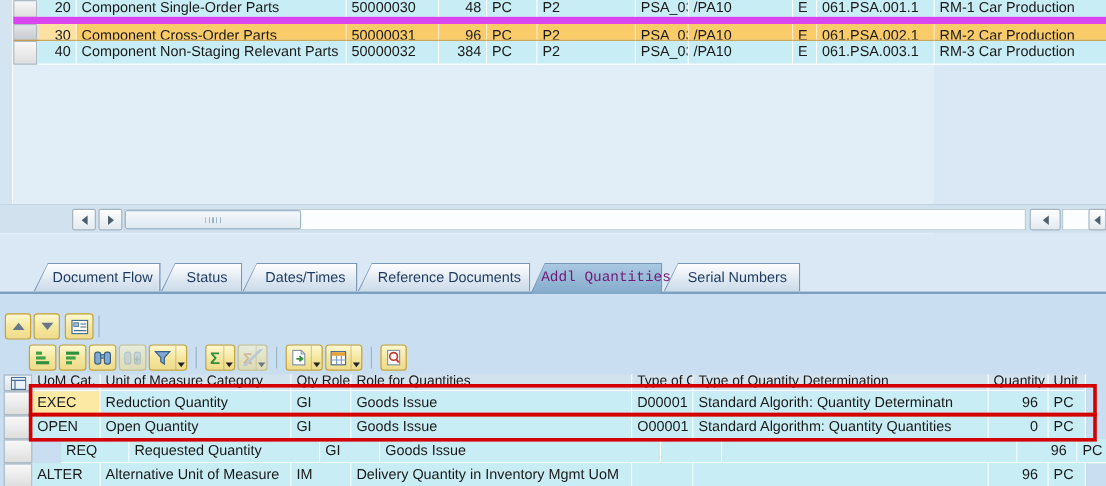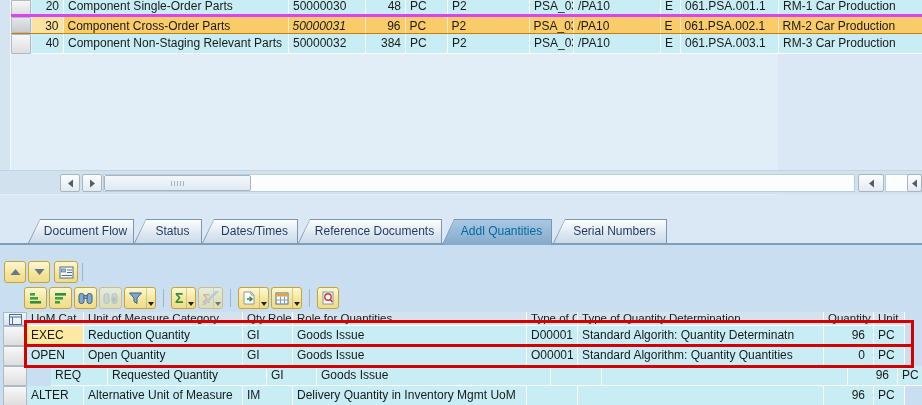--- a/index.html
+++ b/index.html
@@ -8,41 +8,41 @@
     background:#d9e8f4;}
   
   .top-region{position:absolute;left:0;top:0;width:778px;height:195px;background:#e1eef7;}
   .left-strip{position:absolute;left:0;top:0;width:10px;height:170px;background:#d4e4f0;border-right:1px solid #f3f9fd;}
   .trow{position:absolute;display:flex;left:11px;width:911px;box-sizing:border-box;}
   .trow .sel{width:20px;flex:0 0 20px;background:linear-gradient(#f8f8f8,#dedede);border:1px solid #b0bac2;border-radius:1px;box-sizing:border-box;margin-right:1px;}
   .trow .sel.on{background:linear-gradient(#e4e6e8,#c9ccd0);}
   .tcell{box-sizing:border-box;background:#c8edf4;border-right:1px solid #ffffff;border-bottom:1px solid #ffffff;
     padding:0 4px;white-space:nowrap;overflow:hidden;line-height:18px;}
   .trow.cut .tcell{line-height:13px;border-bottom:1px solid #ffffff;}
-  .trow.selrow{border-top:3px solid #d946ef;border-bottom:1px solid #c97e00;justify-content:center;}
+  .trow.selrow{border-top:6px solid #d946ef;border-bottom:1px solid #c97e00;}
   .trow.selrow .tcell{border-bottom:none;border-right:1px solid rgba(255,255,255,.65);line-height:18px;}
   .num{text-align:right;}
   
   .hscroll{position:absolute;left:0;top:170px;width:922px;height:24px;background:#d2e1ee;border-top:1px solid #c2d4e2;box-sizing:border-box;}
   .sbtn{position:absolute;top:3px;height:18px;box-sizing:border-box;background:linear-gradient(#fefefe,#e2eaf1);
     border:1px solid #a8b6c2;border-radius:2px;display:flex;align-items:center;justify-content:center;}
   .strack{position:absolute;top:3px;height:18px;background:#fbfdfe;border:1px solid #bccedc;box-sizing:border-box;}
   .sthumb{position:absolute;left:0;top:0;width:147px;height:16px;box-sizing:border-box;background:linear-gradient(#f4f8fb,#dfe9f1);
     border:1px solid #9fb6c9;border-radius:2px;display:flex;align-items:center;justify-content:center;}
   .grip{width:14px;height:5px;background:repeating-linear-gradient(90deg,#9fb4c6 0 1px,transparent 1px 3px);}
   
   .tabstrip{position:absolute;left:0;top:219px;width:922px;height:26px;}
   .tab{position:absolute;top:0;height:24px;cursor:default;}
   .tab .edge{position:absolute;inset:0;background:#7a96b4;clip-path:polygon(12px 0,100% 0,100% 100%,0 100%);}
   .tab .fill{position:absolute;left:1px;right:1px;top:1px;bottom:0;background:linear-gradient(#fefefe,#dae5f0 65%,#ccdbe9);
     clip-path:polygon(11px 0,100% 0,100% 100%,0 100%);}
   .tab .lbl{position:absolute;inset:0;text-align:center;line-height:24px;padding-left:9px;color:#1e3a5f;white-space:nowrap;}
   .tab.active{height:26px;z-index:3;}
   .tab.active .fill{background:linear-gradient(#a9c8e2,#84aacb);}
-  .tab.active .lbl{color:#0369a1;}
+  .tab.active .lbl{color:#701a75;font-family:Liberation Mono, monospace;}
   
   .panel{position:absolute;left:0;top:243px;width:922px;height:162px;background:#c9def0;border-top:2px solid #7c9fbe;box-sizing:border-box;}
   .ybtn{box-sizing:border-box;background:linear-gradient(#fdf8cf,#f4e49a 60%,#efdc8c);border:1px solid #c9a433;border-radius:3px;
     display:flex;align-items:center;justify-content:center;position:relative;}
   .ybtn.dim{opacity:.55;}
   .navbtn{position:absolute;width:22px;height:22px;}
   .vsep{position:absolute;width:1px;background:#9fb4c6;}
   .toolbar{position:absolute;left:24px;top:14px;height:24px;display:flex;align-items:center;gap:2px;}
   .tbtn{height:22px;min-width:22px;}
   .ddseg{width:9px;height:20px;display:flex;align-items:flex-end;justify-content:center;padding-bottom:2px;box-sizing:border-box;border-left:1px solid rgba(160,130,40,.35);}
@@ -80,21 +80,21 @@
           <div class="tcell" style="width: 44px; flex: 0 0 44px;">PSA_03</div>
           <div class="tcell" style="width: 87px; flex: 0 0 87px;">/PA10</div>
           <div class="tcell" style="width: 20px; flex: 0 0 20px;">E</div>
           <div class="tcell" style="width: 98px; flex: 0 0 98px;">061.PSA.001.1</div>
           <div class="tcell" style="width: 144px; flex: 0 0 144px;">RM-1 Car Production</div>
         </div>
         <div class="trow selrow" style="top: 14px; height: 20px;">
           <div class="sel on"></div>
           <div class="tcell num" style="width: 32px; flex: 0 0 32px; background: rgb(252, 226, 160);">30</div>
           <div class="tcell" style="width: 225px; flex: 0 0 225px; background: rgb(250, 203, 105);">Component Cross-Order Parts</div>
-          <div class="tcell" style="width: 77px; flex: 0 0 77px; background: rgb(250, 203, 105); font-style: italic;">50000031</div>
+          <div class="tcell" style="width: 77px; flex: 0 0 77px; background: rgb(250, 203, 105);">50000031</div>
           <div class="tcell num" style="width: 40px; flex: 0 0 40px; background: rgb(250, 203, 105);">96</div>
           <div class="tcell" style="width: 42px; flex: 0 0 42px; background: rgb(250, 203, 105);">PC</div>
           <div class="tcell" style="width: 82px; flex: 0 0 82px; background: rgb(250, 203, 105);">P2</div>
           <div class="tcell" style="width: 44px; flex: 0 0 44px; background: rgb(250, 203, 105);">PSA_03</div>
           <div class="tcell" style="width: 87px; flex: 0 0 87px; background: rgb(250, 203, 105);">/PA10</div>
           <div class="tcell" style="width: 20px; flex: 0 0 20px; background: rgb(250, 203, 105);">E</div>
           <div class="tcell" style="width: 98px; flex: 0 0 98px; background: rgb(250, 203, 105);">061.PSA.002.1</div>
           <div class="tcell" style="width: 144px; flex: 0 0 144px; background: rgb(250, 203, 105);">RM-2 Car Production</div>
         </div>
         <div class="trow" style="top: 34px; height: 20px;">

